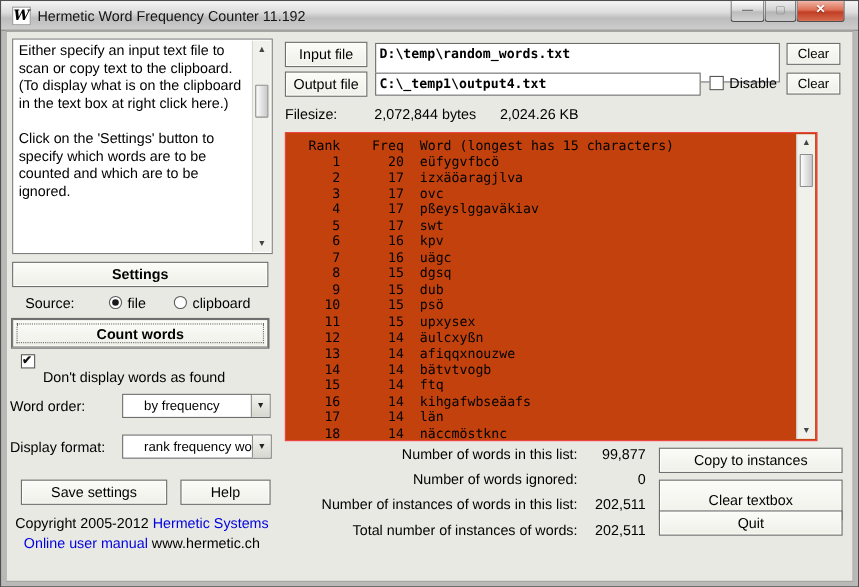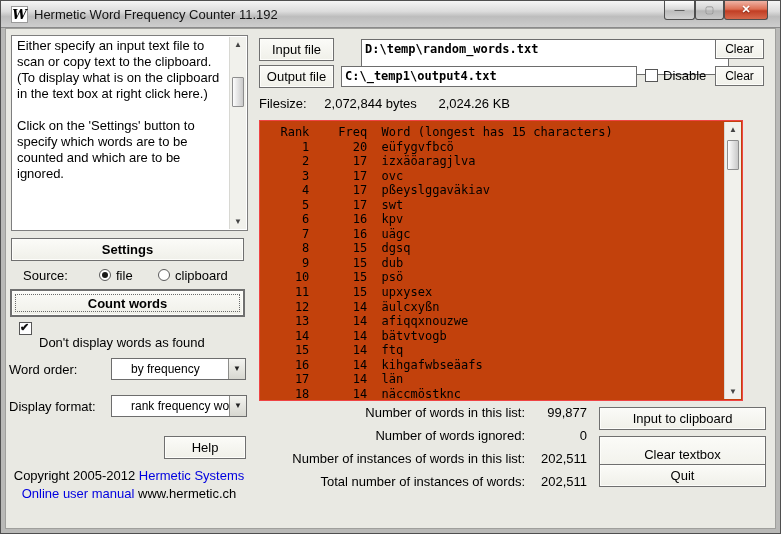--- a/index.html
+++ b/index.html
@@ -122,43 +122,44 @@
     <span class="val">by frequency</span>
     <span class="drop">▼</span>
   </div>
 
   <div class="lbl" style="left:8px;top:398px;">Display format:</div>
   <div class="combo" style="left:110px;top:394px;width:136px;">
     <span class="val">rank frequency word</span>
     <span class="drop">▼</span>
   </div>
 
+  <div class="btn" style="left:18px;top:435px;width:133px;height:23px;">Save settings</div>
   <div class="btn" style="left:163px;top:435px;width:82px;height:23px;">Help</div>
 
   <div class="lbl" style="left:8px;top:467px;width:240px;text-align:center;">
     <span>Copyright 2005-2012 </span><span class="link">Hermetic Systems</span>
   </div>
   <div class="lbl" style="left:8px;top:485px;width:240px;text-align:center;">
     <span class="link">Online user manual</span>
     <span>www.hermetic.ch</span>
   </div>
 
   <div class="btn" style="left:258px;top:37px;width:75px;height:23px;">Input file</div>
-  <div class="field" style="left:360px;top:38px;width:368px;height:36px;">D:\temp\random_words.txt</div>
+  <div class="field" style="left:340px;top:38px;width:368px;height:36px;">D:\temp\random_words.txt</div>
   <div class="btn small" style="left:714px;top:38px;width:49px;height:20px;">Clear</div>
 
   <div class="btn" style="left:258px;top:64px;width:75px;height:23px;">Output file</div>
   <div class="field" style="left:340px;top:65px;width:296px;height:21px;">C:\_temp1\output4.txt</div>
   <div class="check" style="left:644px;top:68px;"></div>
   <div class="lbl" style="left:662px;top:67px;">Disable</div>
   <div class="btn small" style="left:714px;top:65px;width:49px;height:20px;">Clear</div>
 
   <div class="lbl" style="left:258px;top:95px;">
     <span>Filesize:</span>
-    <span style="margin-left:14px;">2,072,844 bytes</span>
+    <span style="margin-left:30px;">2,072,844 bytes</span>
     <span style="margin-left:18px;">2,024.26 KB</span>
   </div>
 
   <div class="listbox">
     <pre>  Rank    Freq  Word (longest has 15 characters)
      1      20  eüfygvfbcö
      2      17  izxäöaragjlva
      3      17  ovc
      4      17  pßeyslggaväkiav
      5      17  swt
@@ -194,17 +195,17 @@
       <div class="stat-row" style="top: 450px;">
       <span class="stat-label">Number of instances of words in this list:</span>
       <span class="stat-value">202,511</span>
     </div>
       <div class="stat-row" style="top: 473px;">
       <span class="stat-label">Total number of instances of words:</span>
       <span class="stat-value">202,511</span>
     </div>
     </div>
 
-  <div class="btn" style="left:598px;top:406px;width:167px;height:23px;">Input to clipboard</div>
+  <div class="btn" style="left:598px;top:406px;width:167px;height:23px;">Copy to instances</div>
   <div class="btn" style="left:598px;top:435px;width:167px;height:37px;">Clear textbox</div>
   <div class="btn" style="left:598px;top:463px;width:167px;height:23px;">Quit</div>
 
 </div>
 
 </body></html>

